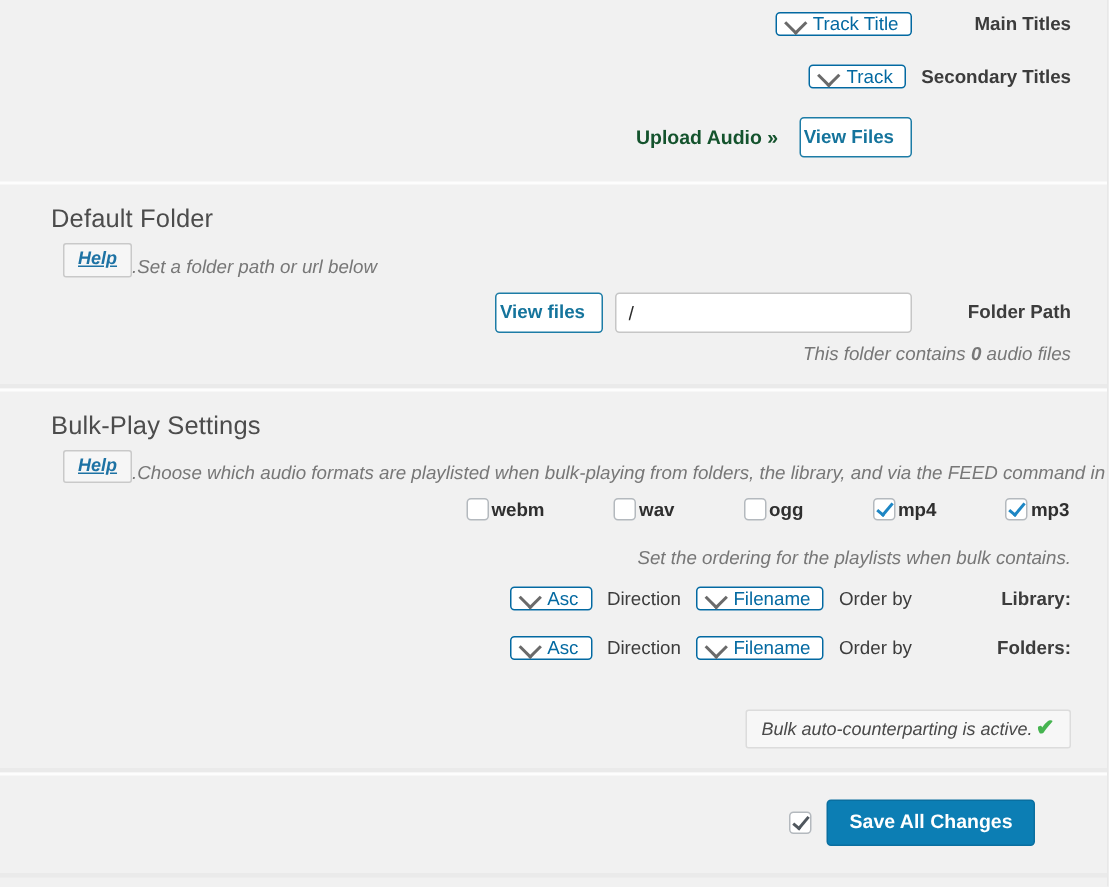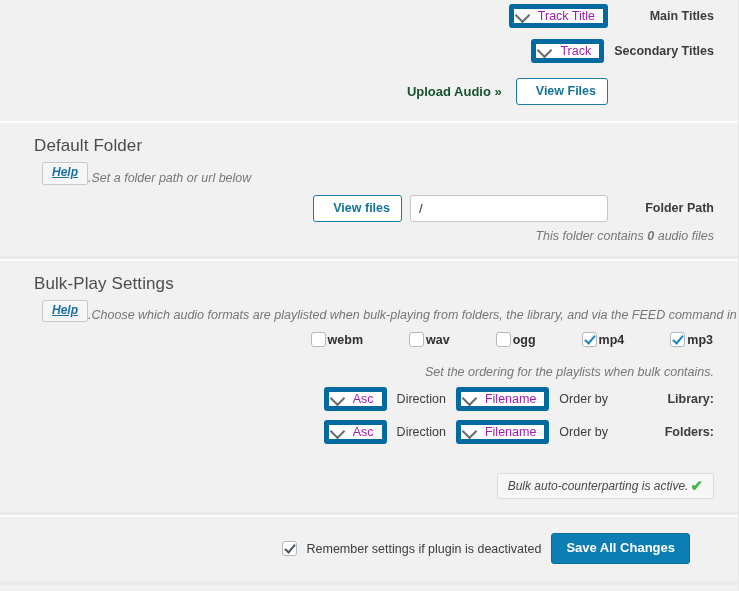--- a/index.html
+++ b/index.html
@@ -99,23 +99,23 @@
   .flabel.wide { min-width: 96px; }
 
   select.ui-select,
   .ui-select {
     -webkit-appearance: none;
     appearance: none;
     box-sizing: border-box;
     height: 26px;
     min-width: 124px;
     background: #fff;
-    border: 5px solid #0369a1;
+    border: 1px solid #0369a1;
     border-radius: 3px;
-    color: #a21caf;
+    color: #0369a1;
     font-family: "Liberation Sans", sans-serif;
     font-size: 12.5px;
     text-align: center;
     direction: rtl;
     padding: 0 8px 0 24px;
     line-height: 24px;
     position: relative;
     cursor: pointer;
     white-space: nowrap;
     overflow: hidden;
@@ -152,21 +152,21 @@
 
   .btn-outline {
     box-sizing: border-box;
     display: inline-block;
     background: #fff;
     border: 1px solid #1d7ca6;
     border-radius: 3px;
     color: #15749c;
     font-weight: 700;
     font-size: 12.5px;
-    padding: 5px 11px 6px 19px;
+    padding: 5px 11px 6px 2px;
     line-height: 1.15;
     cursor: pointer;
     white-space: nowrap;
     text-align: center;
   }
 
   .link-blue {
     color: #14532d;
     font-weight: 700;
     font-size: 13px;
@@ -406,18 +406,17 @@
         <span class="tick">✔</span>
         <span>.Bulk auto-counterparting is active</span>
       </span>
     </div>
 
   </div>
 
   <div class="section" style="height:70px;">
     <div class="footer">
       <span class="btn-primary">Save All Changes</span>
-      <span class="footer-cbx-label">Remember settings if plugin is deactivated</span>
       <span class="cbx gray checked"></span>
     </div>
   </div>
 
 </div>
 
 </body></html>

